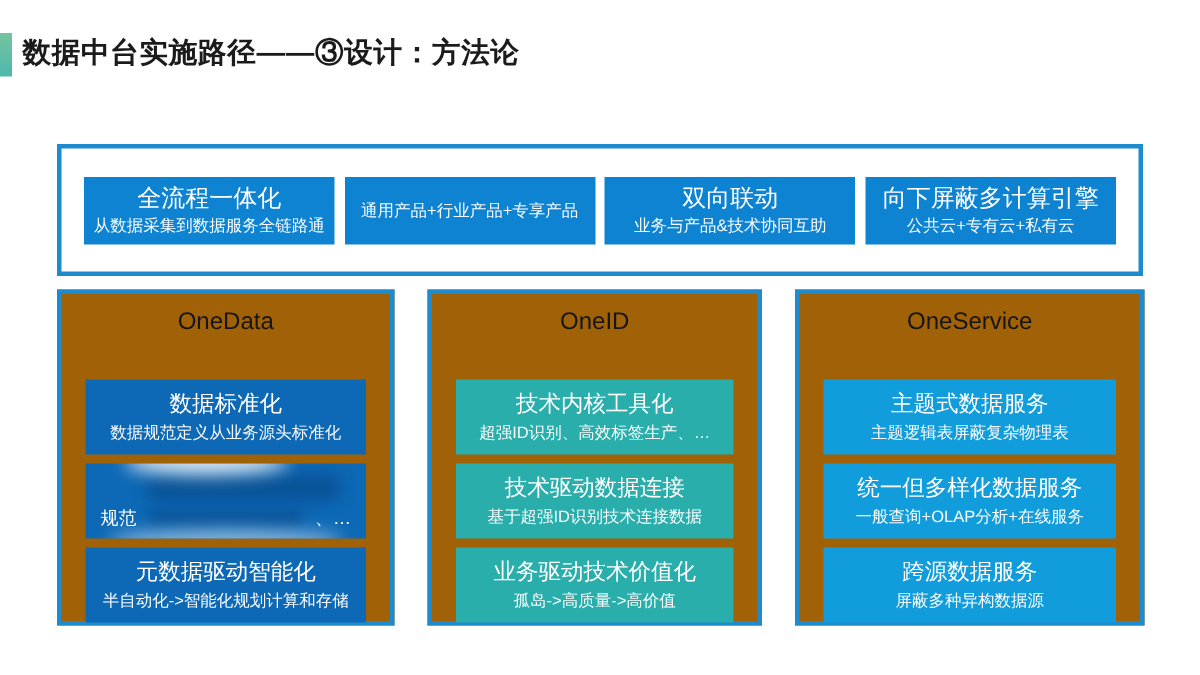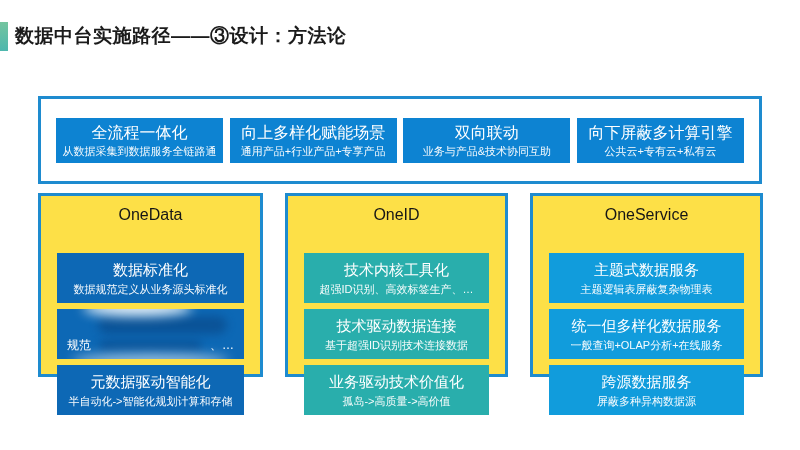--- a/index.html
+++ b/index.html
@@ -42,23 +42,23 @@
   .top-card{
     width:167px;height:45px;background:var(--top-card-blue);
     color:#fff;text-align:center;
     display:flex;flex-direction:column;justify-content:center;
   }
   .top-card .t{font-size:16px;line-height:21px;white-space:nowrap;}
   .top-card .s{font-size:11px;line-height:14px;margin-top:1px;white-space:nowrap;opacity:.97;}
 
   
   .panel{
-    position:absolute;top:193px;height:184px;
+    position:absolute;top:193px;height:224px;
     border:3px solid var(--box-border-blue);
-    background:#fde047;
+    background:#a16207;
   }
   .panel-onedata{left:38px;width:225px;}
   .panel-oneid{left:285px;width:223px;}
   .panel-oneservice{left:530px;width:233px;}
   .panel-header{
     height:40px;line-height:38px;text-align:center;
     font-size:16px;font-weight:500;color:#161616;
   }
   .cards{padding:17px 16px;}
   .card{
@@ -101,21 +101,20 @@
 
 <div class="accent-bar"></div>
 <h1 class="page-title">数据中台实施路径——③设计：方法论</h1>
 
 <div class="top-box">
   <div class="top-card">
     <div class="t">全流程一体化</div>
     <div class="s">从数据采集到数据服务全链路通</div>
   </div>
   <div class="top-card">
-    <div class="t">向上多样化赋能场景</div>
     <div class="s">通用产品+行业产品+专享产品</div>
   </div>
   <div class="top-card">
     <div class="t">双向联动</div>
     <div class="s">业务与产品&amp;技术协同互助</div>
   </div>
   <div class="top-card">
     <div class="t">向下屏蔽多计算引擎</div>
     <div class="s">公共云+专有云+私有云</div>
   </div>

